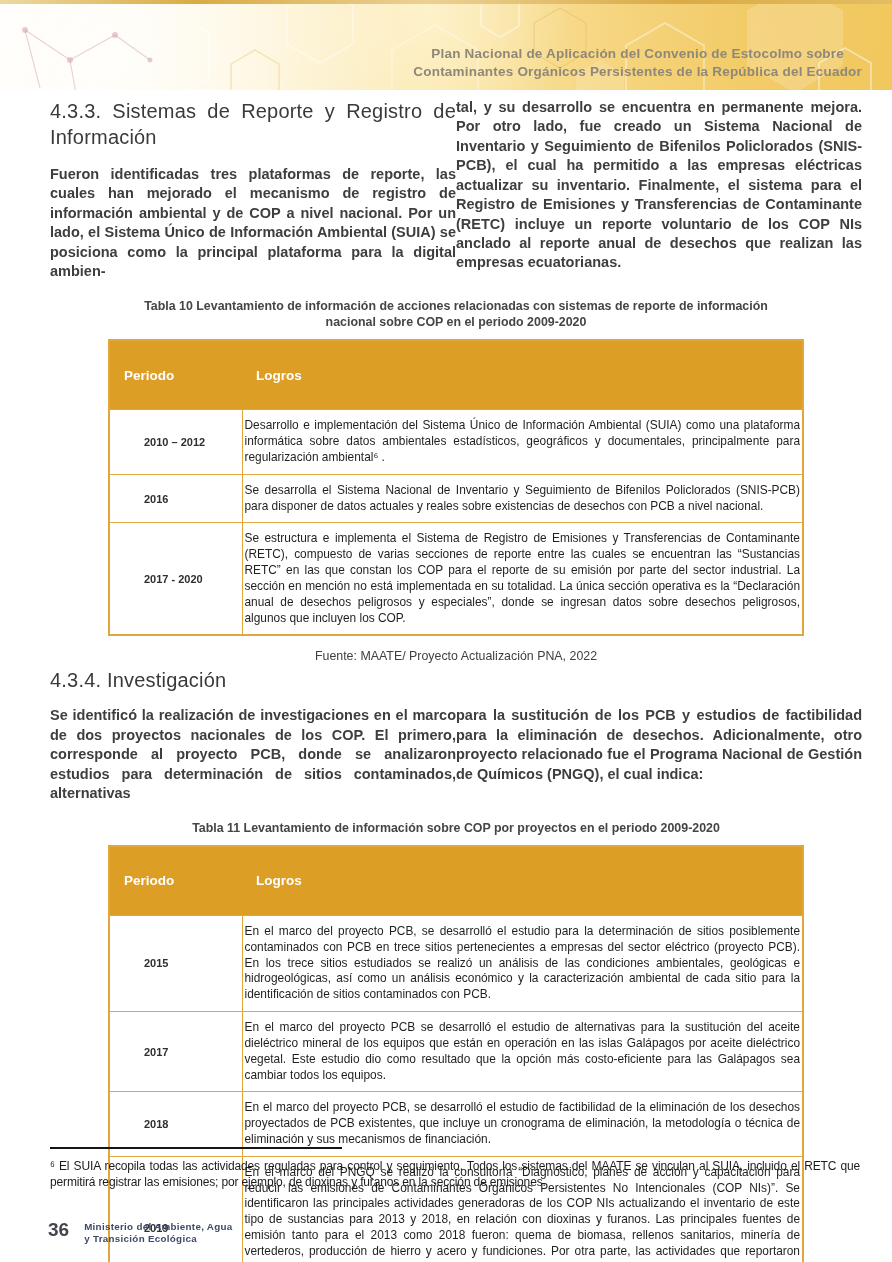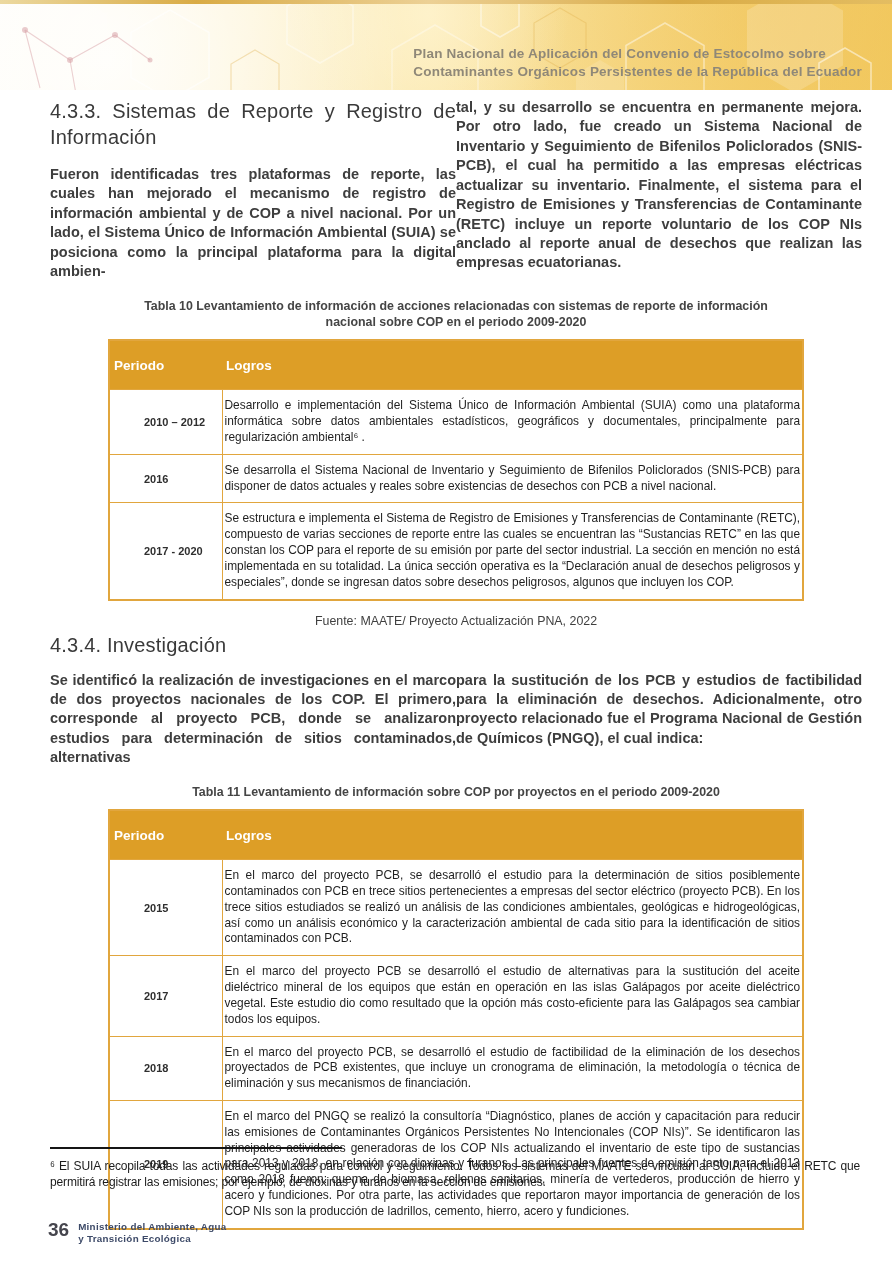--- a/index.html
+++ b/index.html
@@ -11,46 +11,46 @@
   .header{position:relative;height:90px;overflow:hidden;
     background:linear-gradient(100deg,#fefdf8 0%,#fdf3d2 28%,#f9e3a0 58%,#f5d474 84%,#f2cb5f 100%);}
   .header::before{content:"";position:absolute;inset:0;z-index:1;
     background:
       radial-gradient(circle at 12% 65%, rgba(255,255,255,.85), rgba(255,255,255,0) 38%),
       radial-gradient(circle at 48% 15%, rgba(255,244,208,.8), rgba(255,255,255,0) 30%),
       radial-gradient(circle at 88% 10%, rgba(240,193,90,.55), rgba(255,255,255,0) 45%);}
   .top-strip{position:absolute;top:0;left:0;right:0;height:4px;z-index:4;
     background:linear-gradient(90deg,#ecd9a0,#d9ab45 22%,#ecd095 48%,#d9ab45 76%,#e3bd62);}
   .hex-svg{position:absolute;inset:0;z-index:2;}
-  .header-title{position:absolute;right:30px;top:45px;z-index:3;text-align:left;
+  .header-title{position:absolute;right:30px;top:45px;z-index:3;text-align:center;
     color:#8f8878;font-size:13.5px;font-weight:bold;line-height:1.32;letter-spacing:.2px;}
   
   .content{padding:0 30px 0 50px;}
   h2.sec-heading{font-size:20px;font-weight:normal;color:#3a3a3a;margin:0;letter-spacing:.2px;line-height:1.3;}
   .cols{display:flex;}
   .col{flex:1;font-size:14.5px;line-height:1.34;color:#3e3e3e;text-align:justify;}
   .col p{margin:0;font-weight:bold;}
   .sec433{margin-top:8px;}
   .sec433 .heading-wrap{margin-bottom:15px;}
   .sec434-heading{margin:3px 0 13px !important;}
   
   .table-caption{text-align:center;font-size:12.4px;color:#454545;margin:16px auto 9px;max-width:632px;line-height:1.32;font-weight:bold;}
   table.data{width:696px;margin:0 auto;border-collapse:collapse;border:2px solid #e1a63e;table-layout:fixed;}
-  table.data thead th{background:#dd9e26;color:#fff;font-size:13.5px;font-weight:bold;height:40px;padding:4px;border:none;}
+  table.data thead th{background:#dd9e26;color:#fff;font-size:13.5px;font-weight:bold;height:40px;padding:14px;border:none;}
   th.periodo-h{width:104px;text-align:left;padding-left:24px;}
   th.logros-h{text-align:left;}
   table.data td{border:1px solid #e1a63e;background:#fff;vertical-align:middle;}
   td.periodo{font-weight:bold;font-size:11px;color:#2f2f2f;padding-left:34px;width:104px;}
   td.logros{font-size:11.9px;color:#1f1f1f;padding:8px 2px;text-align:justify;line-height:1.33;}
   .fuente{text-align:center;font-size:12.4px;color:#3f3f3f;margin:13px 0 4px;}
   
   .footnote{position:absolute;left:50px;right:32px;bottom:72px;}
   .footnote-rule{width:292px;border-top:2px solid #151515;margin-bottom:9px;}
   .footnote-text{font-size:12px;color:#1c1c1c;line-height:1.35;letter-spacing:-.15px;text-align:justify;margin:0;}
-  .footer{position:absolute;left:48px;bottom:16px;display:flex;align-items:flex-start;gap:9px;}
+  .footer{position:absolute;left:48px;bottom:16px;display:flex;align-items:flex-start;gap:15px;}
   .page-num{font-size:19px;font-weight:bold;color:#45454d;line-height:1.1;}
   .org{font-size:9.8px;font-weight:bold;color:#3d4a68;line-height:1.3;letter-spacing:.3px;padding-top:1px;}
 </style>
 </head>
 <body>
 
 <div class="page">
 
   <div class="header">
     <div class="top-strip"></div>

